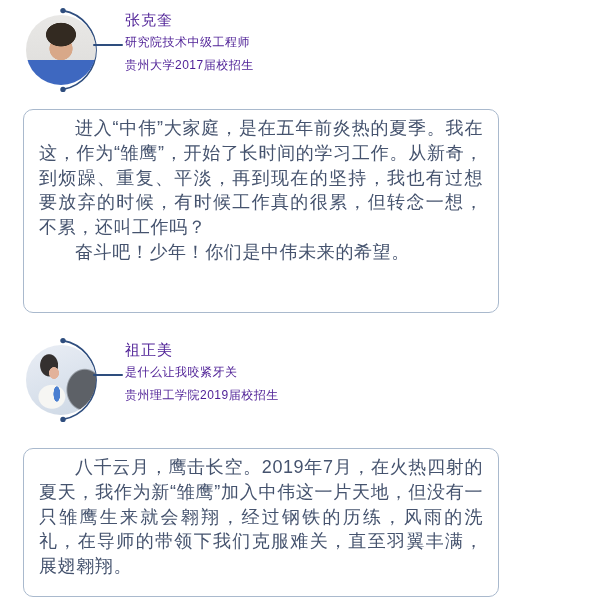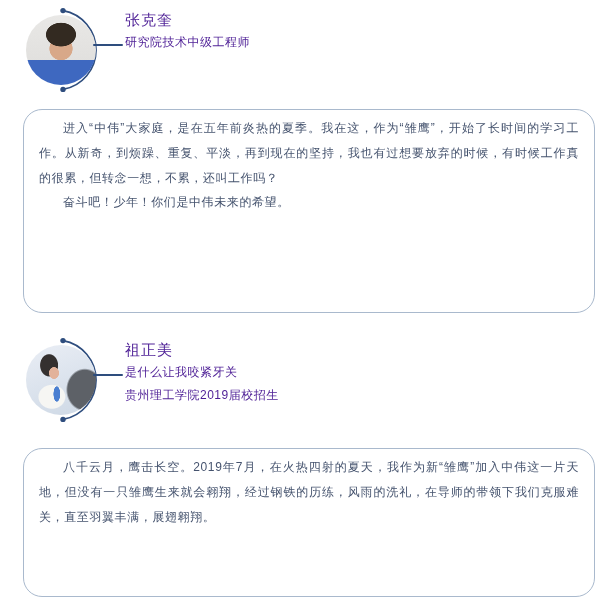--- a/index.html
+++ b/index.html
@@ -35,24 +35,24 @@
   .ornament{position:absolute;left:-15px;top:-15px;width:100px;height:100px;}
   .connector{
     position:absolute;left:67px;top:29px;width:30px;height:2px;
     background:#2e4d7e;border-radius:1px;
   }
   .profile-text{position:absolute;left:99px;top:-7px;color:#4c1d95;}
   .profile-name{font-size:15px;line-height:23px;letter-spacing:1px;}
   .profile-title,.profile-school{font-size:12px;line-height:22.5px;letter-spacing:0.5px;}
   
   .quote-box{
-    position:absolute;left:23px;width:572px;box-sizing:border-box;
-    border:1px solid #a9b9cd;border-radius:19px;
+    position:absolute;left:23px;width:476px;box-sizing:border-box;
+    border:1px solid #a9b9cd;border-radius:10px;
     padding:6px 15px 0 15px;overflow:hidden;
-    color:#45536e;font-size:12px;line-height:24.8px;
+    color:#45536e;font-size:18px;line-height:24.8px;
     text-align:justify;letter-spacing:0.6px;
   }
   .quote-box-1{top:109px;height:204px;}
   .quote-box-2{top:448px;height:149px;}
   .quote-box p{margin:0;text-indent:2em;}
 </style>
 </head>
 <body>
 
 <div class="page">
@@ -63,20 +63,21 @@
         <path d="M52 10.6 A40 40 0 0 1 52 89.4" fill="none" stroke="#2e4d7e" stroke-width="1.6"></path>
         <circle cx="52" cy="10.6" r="2.7" fill="#2e4d7e"></circle>
         <circle cx="52" cy="89.4" r="2.7" fill="#2e4d7e"></circle>
       </svg>
       <div class="avatar male"></div>
       <div class="connector"></div>
     </div>
     <div class="profile-text">
       <div class="profile-name">张克奎</div>
       <div class="profile-title">研究院技术中级工程师</div>
+      <div class="profile-school">贵州大学2017届校招生</div>
     </div>
   </div>
 
   <div class="quote-box quote-box-1">
     <p>进入“中伟”大家庭，是在五年前炎热的夏季。我在这，作为“雏鹰”，开始了长时间的学习工作。从新奇，到烦躁、重复、平淡，再到现在的坚持，我也有过想要放弃的时候，有时候工作真的很累，但转念一想，不累，还叫工作吗？</p>
     <p>奋斗吧！少年！你们是中伟未来的希望。</p>
   </div>
 
   <div class="profile profile-2">
     <div class="avatar-wrap">

